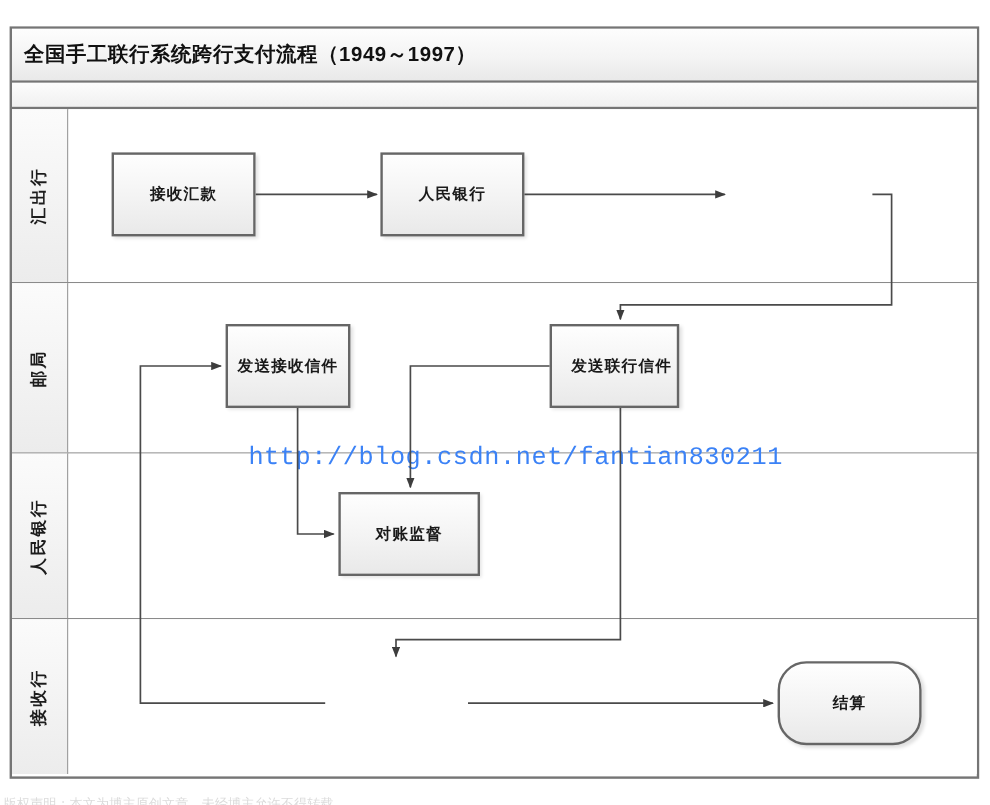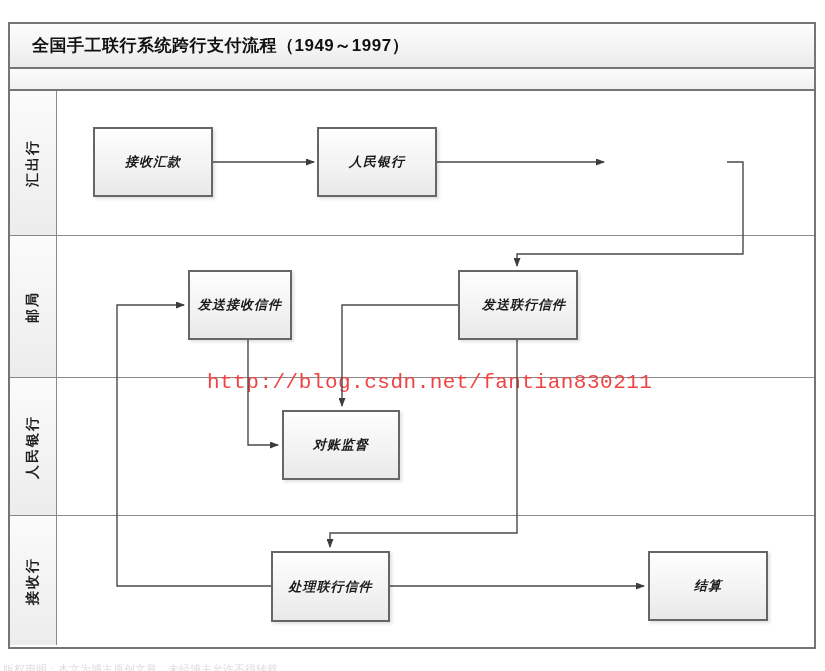--- a/index.html
+++ b/index.html
@@ -5,21 +5,21 @@
   * { box-sizing: border-box; margin: 0; padding: 0; }
   html, body { width: 825px; height: 671px; overflow: hidden; background: #ffffff;
     font-family: "Liberation Sans", sans-serif; }
   #canvas { position: relative; width: 825px; height: 671px; background: #fff; }
 
   
   .frame { position: absolute; left: 8px; top: 22px; width: 808px; height: 627px;
     border: 2px solid #757575; background: #fff; z-index: 1; }
   .title-bar { height: 45px; border-bottom: 2px solid #757575;
     background: linear-gradient(180deg, #fdfdfd 0%, #f4f4f4 55%, #e9e9e9 100%);
-    display: flex; align-items: center; padding-left: 22px; }
+    display: flex; align-items: center; padding-left: 10px; }
   .title-bar .title-text { font-size: 17px; font-weight: bold; color: #111;
     letter-spacing: 0.5px; white-space: nowrap; }
   .band { height: 22px; border-bottom: 2px solid #757575;
     background: linear-gradient(180deg, #fcfcfc 0%, #f0f0f0 100%); }
   .lanes { display: flex; flex-direction: column; height: 554px; }
   .lane { display: flex; border-top: 1px solid #8a8a8a; }
   .lane:first-child { border-top: none; }
   .lane-1 { flex: 0 0 144px; }
   .lane-2 { flex: 0 0 142px; }
   .lane-3 { flex: 0 0 138px; }
@@ -27,43 +27,43 @@
   .lane-label { width: 47px; border-right: 1px solid #8a8a8a;
     background: linear-gradient(180deg, #fbfbfb 0%, #ececec 100%);
     display: flex; align-items: center; justify-content: center; }
   .lane-label span { transform: rotate(-90deg); white-space: nowrap;
     font-size: 14px; font-weight: bold; color: #1c1c1c; letter-spacing: 2px; }
   .lane-body { flex: 1; background: #fff; }
 
   
   .watermark { position: absolute; left: 207px; top: 371px; z-index: 2;
     font-family: "Liberation Mono", "DejaVu Sans Mono", monospace;
-    font-size: 21px; color: #ef4444; letter-spacing: 0.5px; white-space: nowrap; }
+    font-size: 21px; color: #3b82f6; letter-spacing: 0.5px; white-space: nowrap; }
   .bottom-caption { position: absolute; left: 3px; top: 662px; z-index: 2;
     font-size: 11px; color: #9a9a9a; opacity: 0.35; white-space: nowrap; }
 
   
   svg.edges { position: absolute; left: 0; top: 0; z-index: 3; pointer-events: none; }
   svg.edges path.edge { fill: none; stroke: #4a4a4a; stroke-width: 1.4px; }
 
   
   .node { position: absolute; z-index: 4; border: 2px solid #666;
     background: linear-gradient(180deg, #fefefe 0%, #f3f3f3 55%, #e9e9e9 100%);
     box-shadow: 2px 2px 3px rgba(0,0,0,0.12);
     display: flex; align-items: center; justify-content: center;
     font-size: 13px; font-weight: 600; color: #1a1a1a; letter-spacing: 1px;
-    text-align: center; font-style: italic; }
+    text-align: center; }
   .n1 { left: 93px;  top: 127px; width: 120px; height: 70px; }
   .n2 { left: 317px; top: 127px; width: 120px; height: 70px; }
   .n3 { left: 607px; top: 127px; width: 120px; height: 70px; }
   .n4 { left: 188px; top: 270px; width: 104px; height: 70px; }
-  .n5 { left: 458px; top: 270px; width: 120px; height: 70px; padding-left: 12px; }
+  .n5 { left: 458px; top: 270px; width: 108px; height: 70px; padding-left: 12px; }
   .n6 { left: 282px; top: 410px; width: 118px; height: 70px; }
   .n7 { left: 271px; top: 551px; width: 119px; height: 71px; }
-  .n8 { left: 648px; top: 551px; width: 120px; height: 70px; }
+  .n8 { left: 648px; top: 551px; width: 120px; height: 70px; border-radius: 24px; }
 </style>
 </head>
 <body>
 
 <div id="canvas">
 
   <div class="frame">
     <div class="title-bar">
       <span class="title-text">全国手工联行系统跨行支付流程（1949～1997）</span>
     </div>
@@ -113,16 +113,15 @@
     <path class="edge" d="M248 340 V445 H278" marker-end="url(#arrow)"></path>
     <path class="edge" d="M271 586 H117 V305 H184" marker-end="url(#arrow)"></path>
     <path class="edge" d="M390 586 H644" marker-end="url(#arrow)"></path>
   </svg>
 
   <div class="node n1">接收汇款</div>
   <div class="node n2">人民银行</div>
   <div class="node n4">发送接收信件</div>
   <div class="node n5">发送联行信件</div>
   <div class="node n6">对账监督</div>
-  <div class="node n7">处理联行信件</div>
   <div class="node n8">结算</div>
 
 </div>
 
 </body></html>

